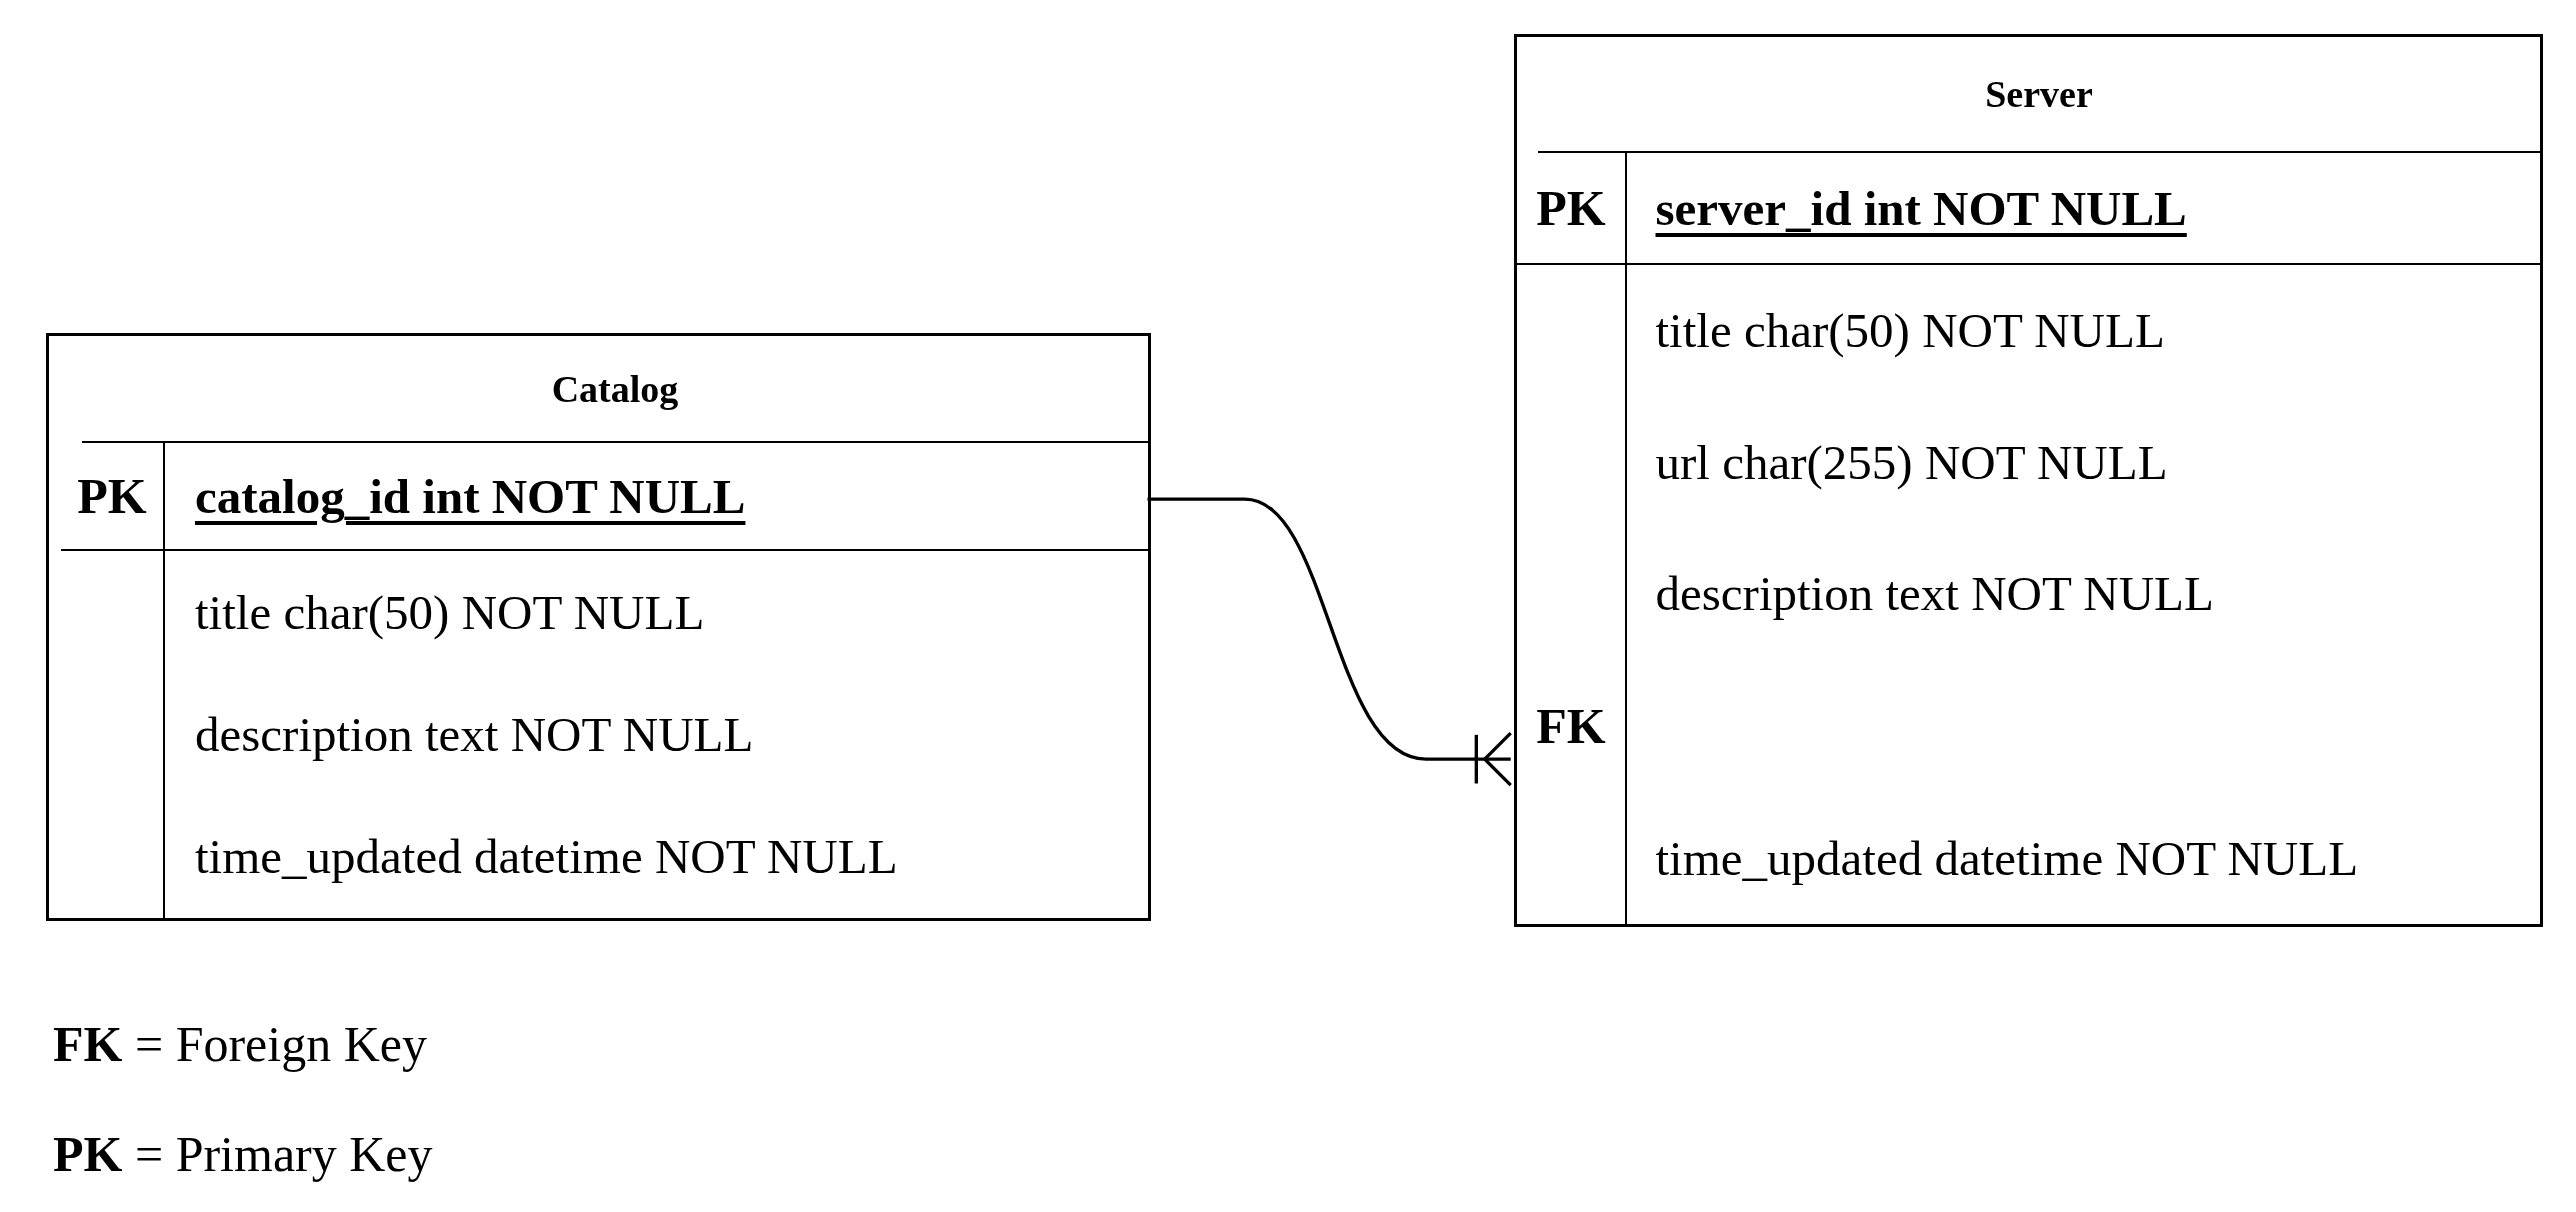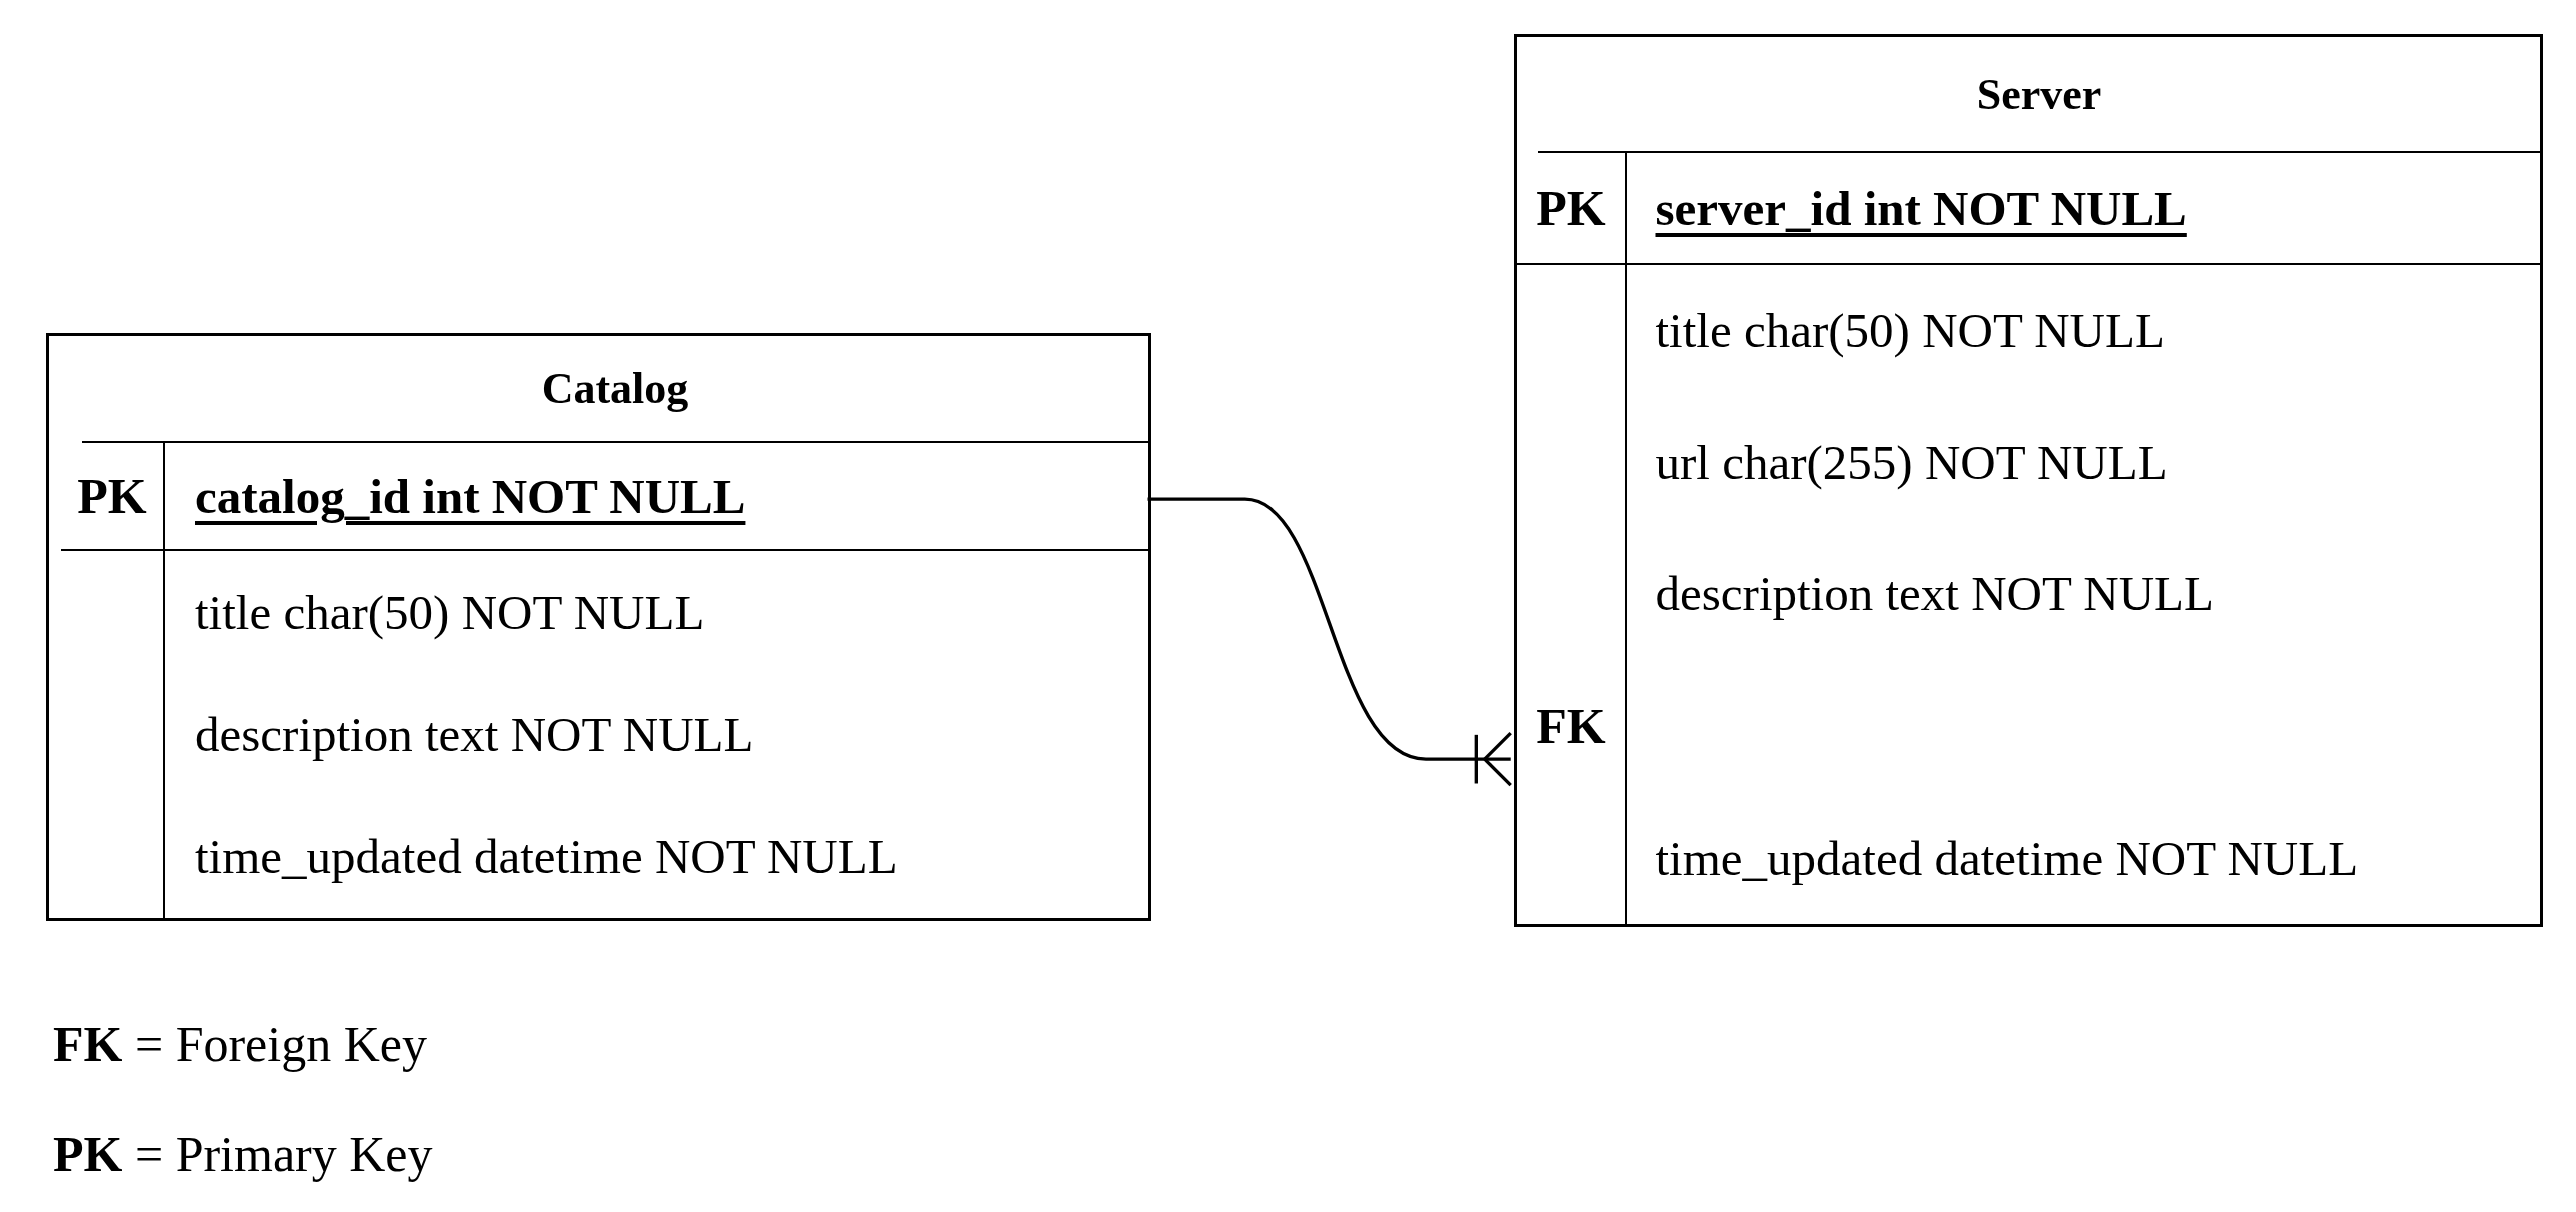--- a/index.html
+++ b/index.html
@@ -26,21 +26,21 @@
     display: flex;
     flex-direction: column;
   }
   .entity-title {
     box-sizing: border-box;
     border-bottom: 2.5px solid #000000;
     display: flex;
     align-items: center;
     justify-content: center;
     font-weight: bold;
-    font-size: 44px;
+    font-size: 38px;
     flex: 0 0 auto;
     margin-left: 21px;
   }
   .row {
     display: flex;
     flex-direction: row;
     box-sizing: border-box;
     flex: 0 0 auto;
   }
   .pk-row {

